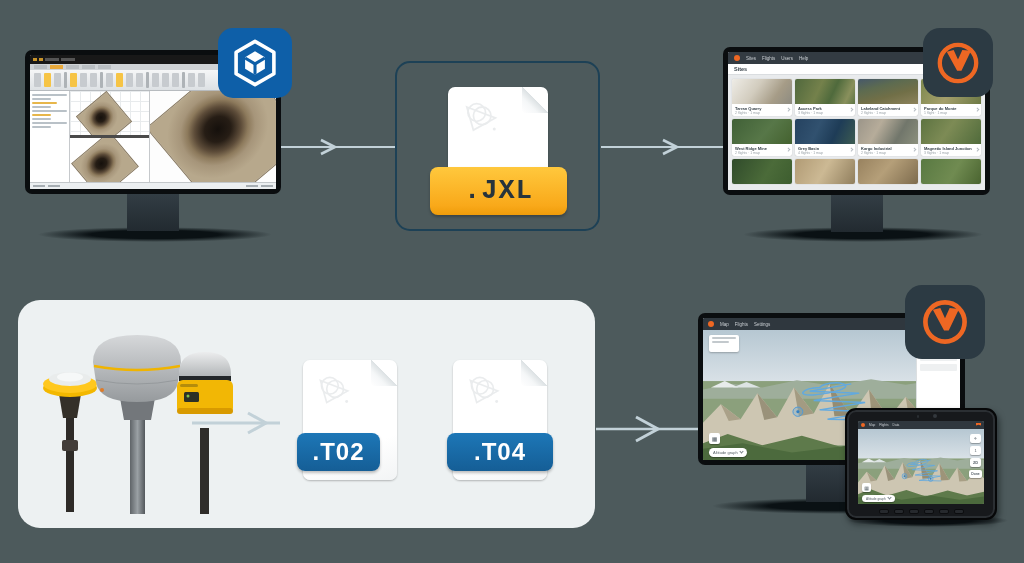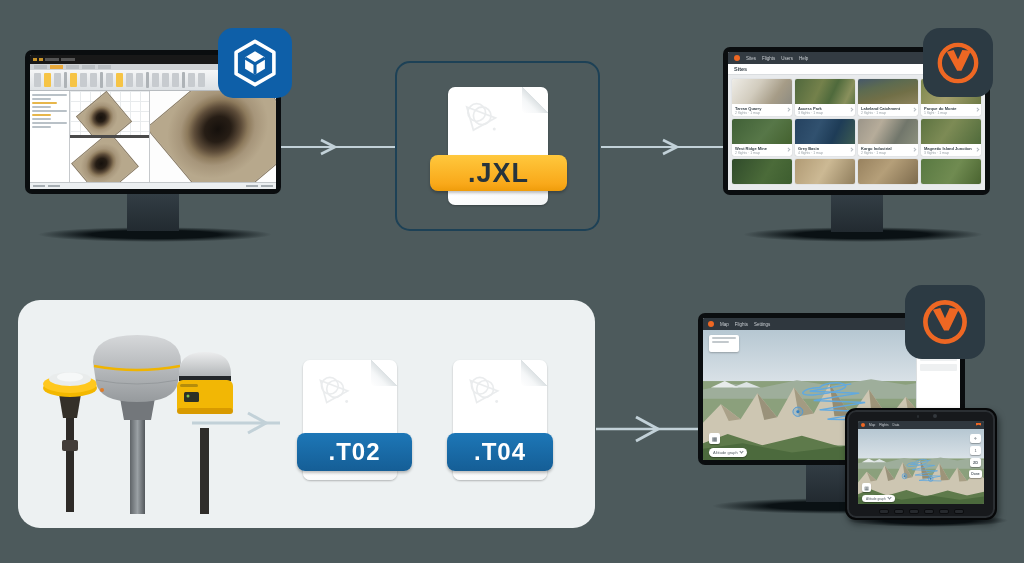--- a/index.html
+++ b/index.html
@@ -303,21 +303,21 @@
   </svg>
 
   <div class="jxl-box"></div>
   <div class="file">
     <div class="page" style="left:448px; top:87px; width:100px; height:118px;">
       <svg class="wm" width="44" height="44">
           <use href="#wm-logo"></use>
         </svg>
       <div class="fold-cover"></div>
     </div>
-    <div class="file-label yellow" style="left:430px; top:155px; width:137px; height:36px;">.JXL</div>
+    <div class="file-label yellow" style="left:430px; top:167px; width:137px; height:48px;font-family:Liberation Mono, monospace;">.JXL</div>
   </div>
 
   <svg class="flow-arrow" style="left:601px; top:137px;" width="124" height="20">
     <line x1="0" y1="10" x2="124" y2="10" stroke-width="2"></line>
     <path d="M62,3 L76,10 L62,17" stroke-width="2.6"></path>
   </svg>
 
   <div class="shadow" style="left:743px; top:227px; width:240px; height:15px;"></div>
   <div class="stand" style="left:831px; top:194px; width:52px; height:38px;"></div>
 
@@ -462,21 +462,21 @@
     <path d="M56,3 L74,13 L56,23" stroke="#cfe0e8" stroke-width="3"></path>
   </svg>
 
   <div class="file">
     <div class="page" style="left:303px; top:360px; width:94px; height:120px;">
       <svg class="wm" width="42" height="42">
           <use href="#wm-logo"></use>
         </svg>
       <div class="fold-cover"></div>
     </div>
-    <div class="file-label bluebar" style="left:297px; top:433px; width:115px; height:38px;">.T02</div>
+    <div class="file-label bluebar" style="left:297px; top:433px; width:83px; height:38px;">.T02</div>
   </div>
 
   <div class="file">
     <div class="page" style="left:453px; top:360px; width:94px; height:120px;">
       <svg class="wm" width="42" height="42">
           <use href="#wm-logo"></use>
         </svg>
       <div class="fold-cover"></div>
     </div>
     <div class="file-label bluebar" style="left:447px; top:433px; width:106px; height:38px;">.T04</div>

